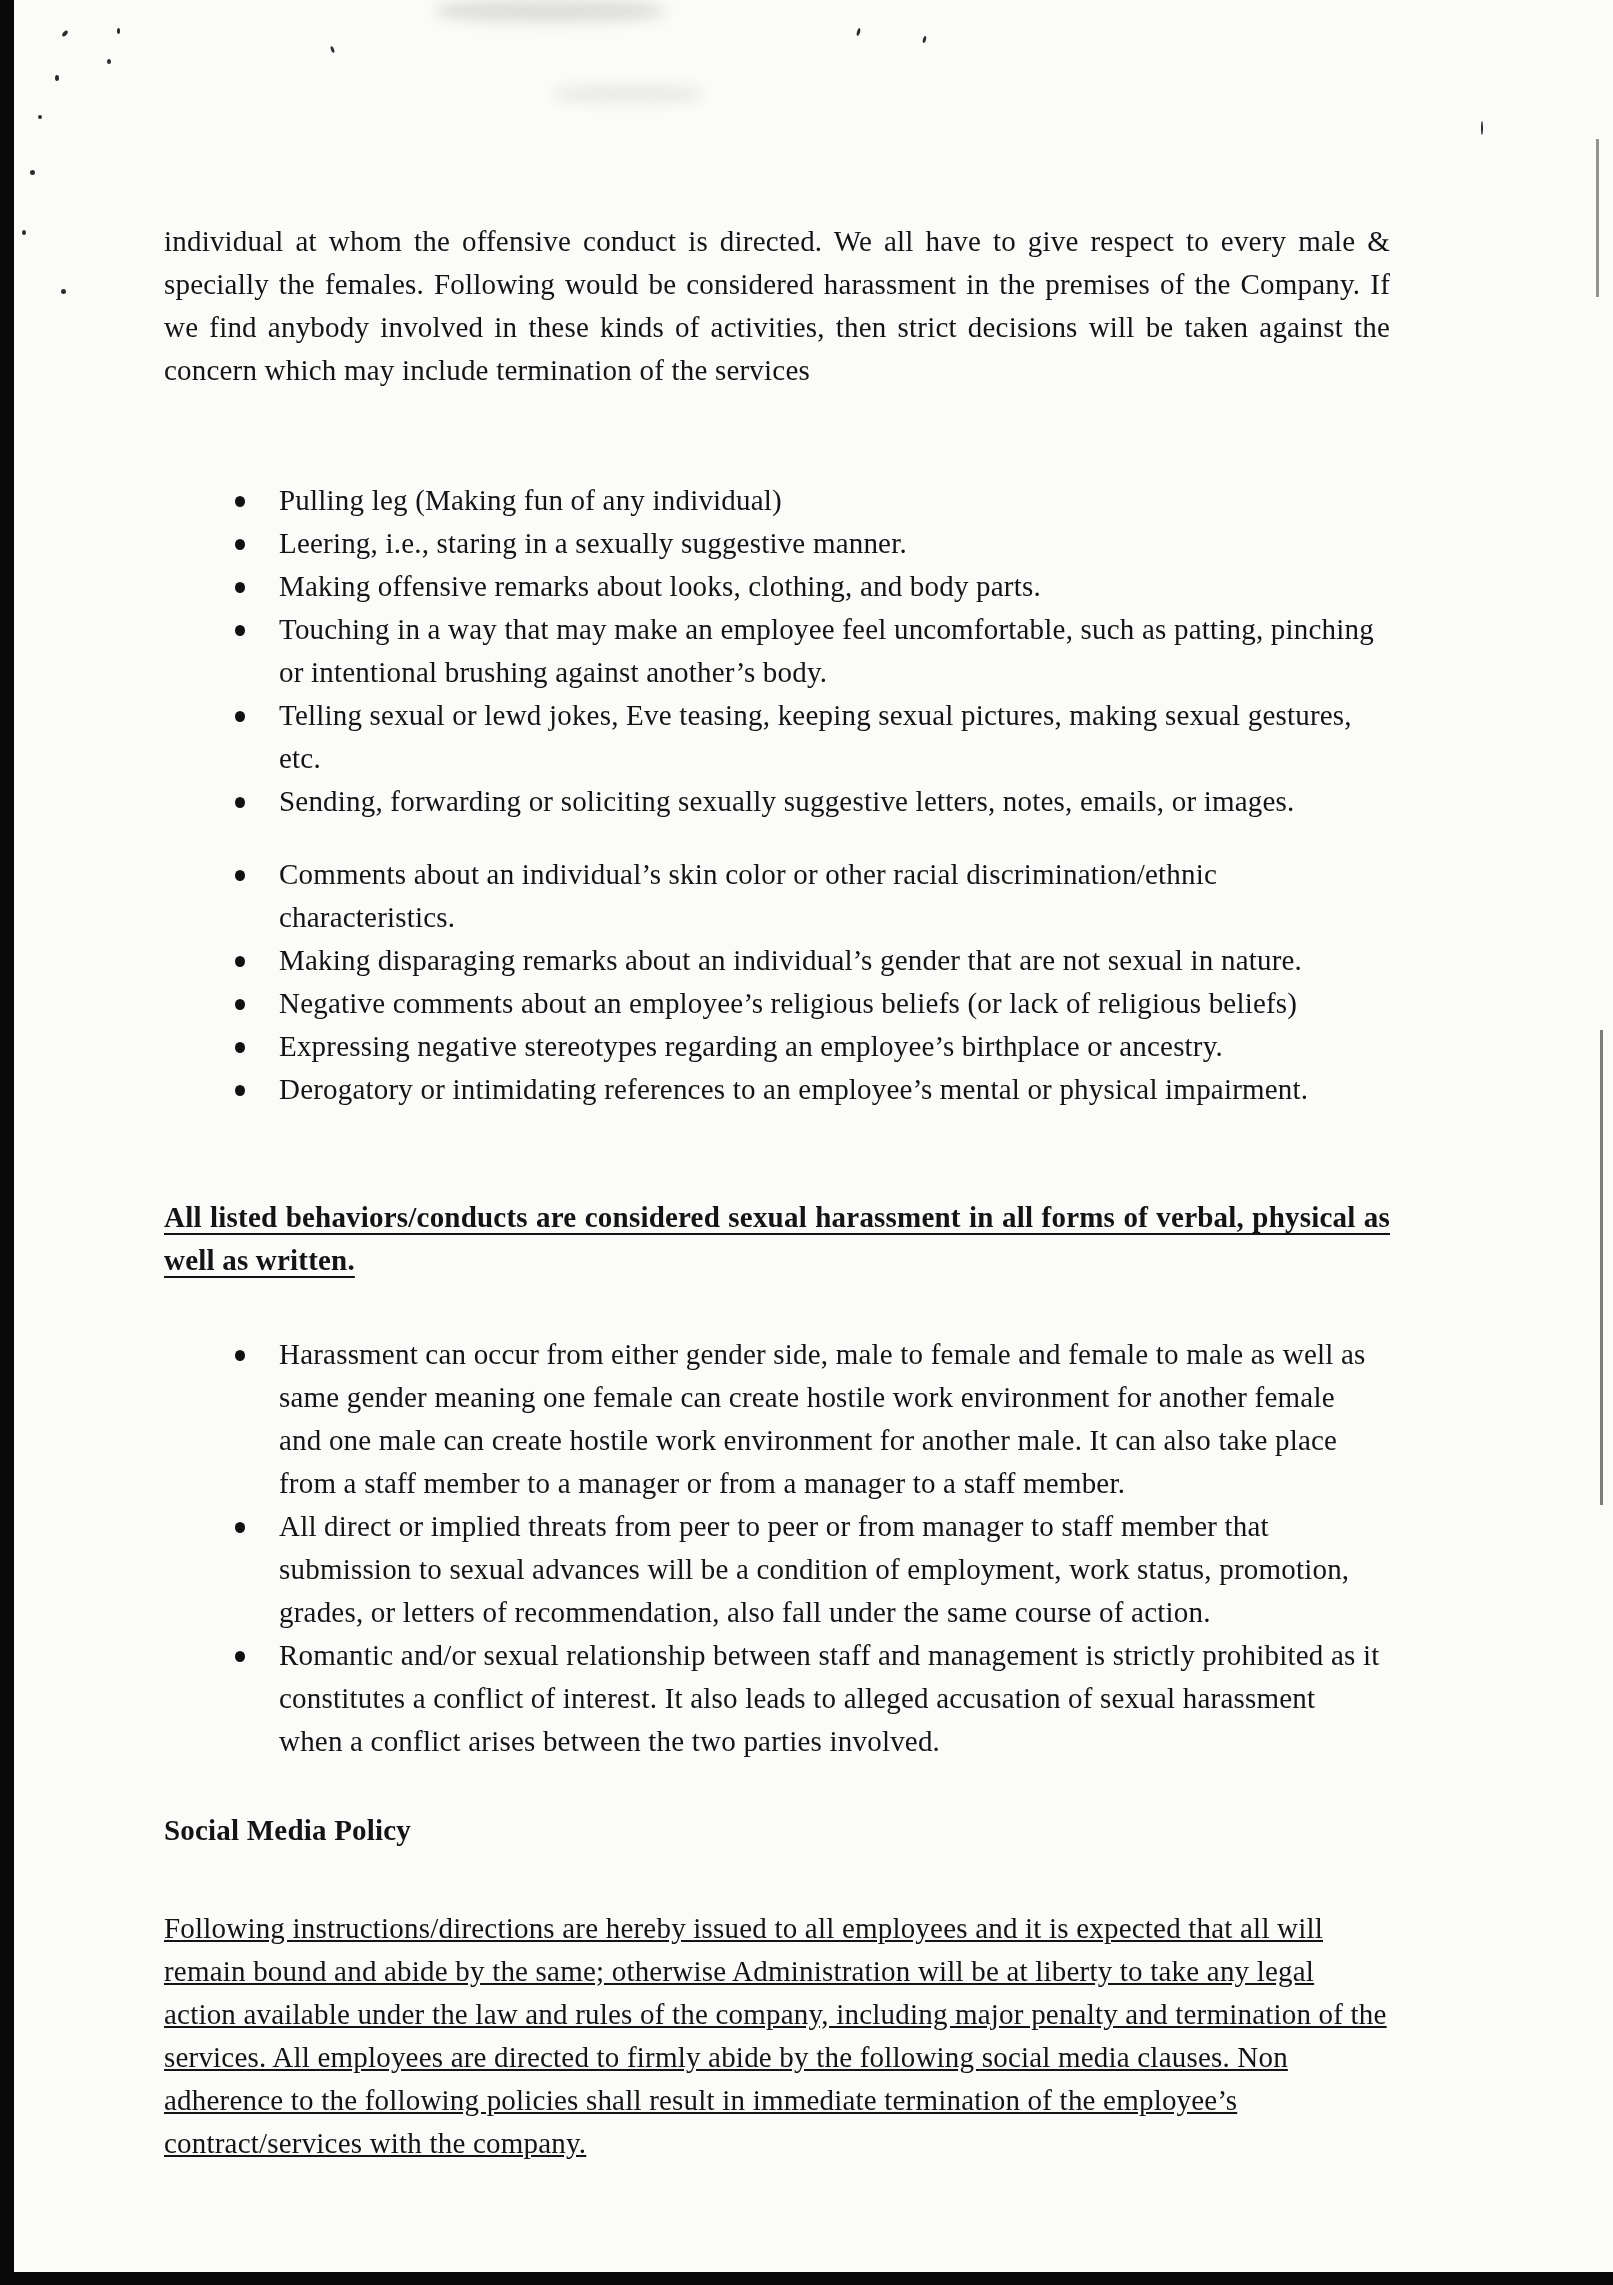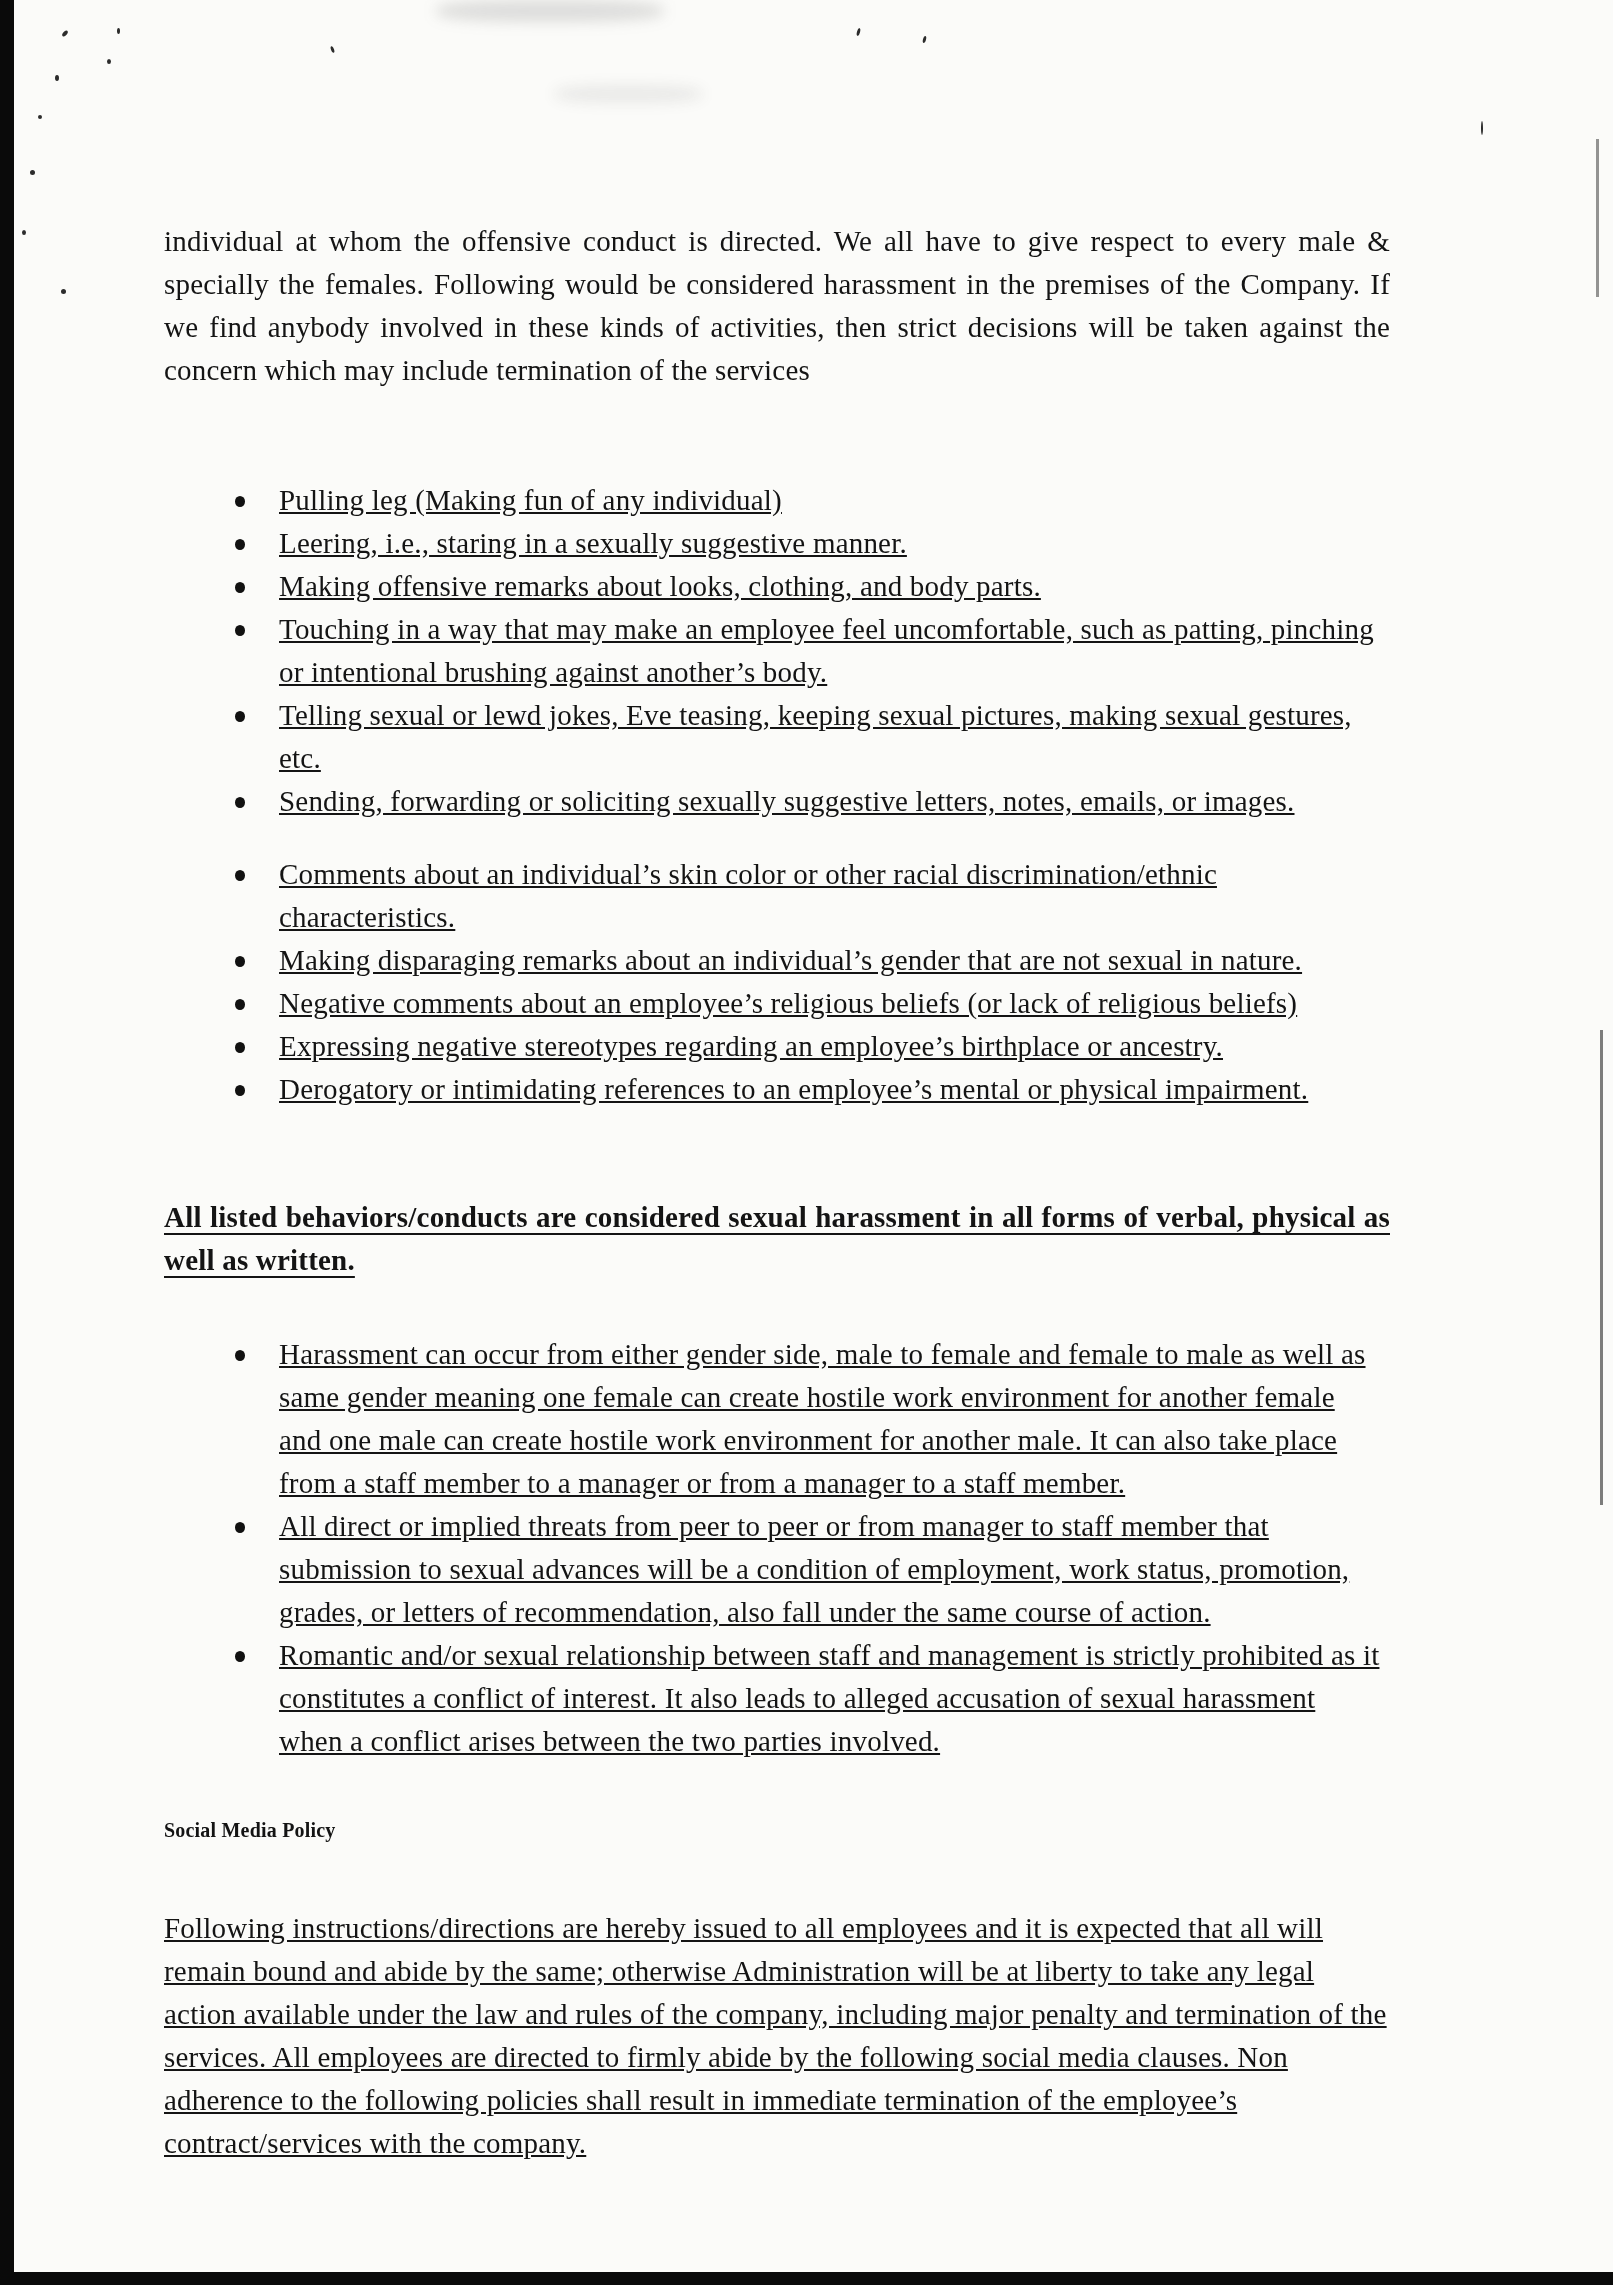--- a/index.html
+++ b/index.html
@@ -77,21 +77,20 @@
     margin: 0;
     padding: 0 10px 0 69px;
   }
   ul.group-1 { margin-top: 87px; }
   ul.group-2 { margin-top: 30px; }
   ul.group-3 { margin-top: 51px; }
   ul.bullets li {
     display: flex;
     align-items: flex-start;
     margin: 0;
-    text-decoration: underline;
   }
   .bullet-dot {
     flex: 0 0 46px;
     position: relative;
     height: 43px;
   }
   .bullet-dot::before {
     content: "";
     position: absolute;
     left: 2px; top: 17px;
@@ -104,21 +103,21 @@
   }
   .statement {
     margin: 85px 0 0 0;
     font-weight: bold;
     text-decoration: underline;
     text-underline-offset: 6px;
     text-align: justify;
   }
   .section-heading {
     margin: 46px 0 0 0;
-    font-size: 20px;
+    font-size: 29px;
     font-weight: bold;
   }
   .closing {
     margin-top: 55px;
     text-decoration: underline;
   }
 </style>
 </head>
 <body>
 

